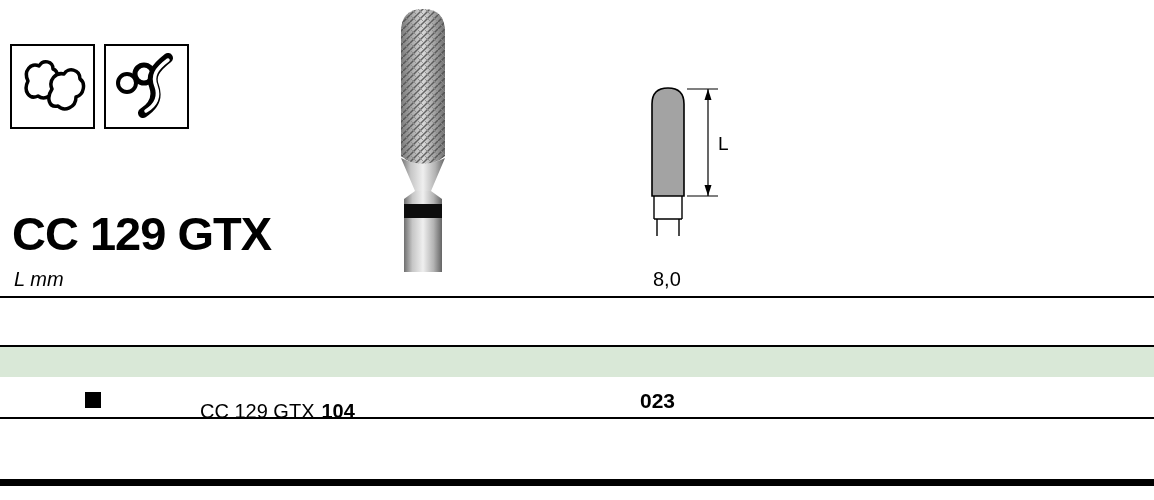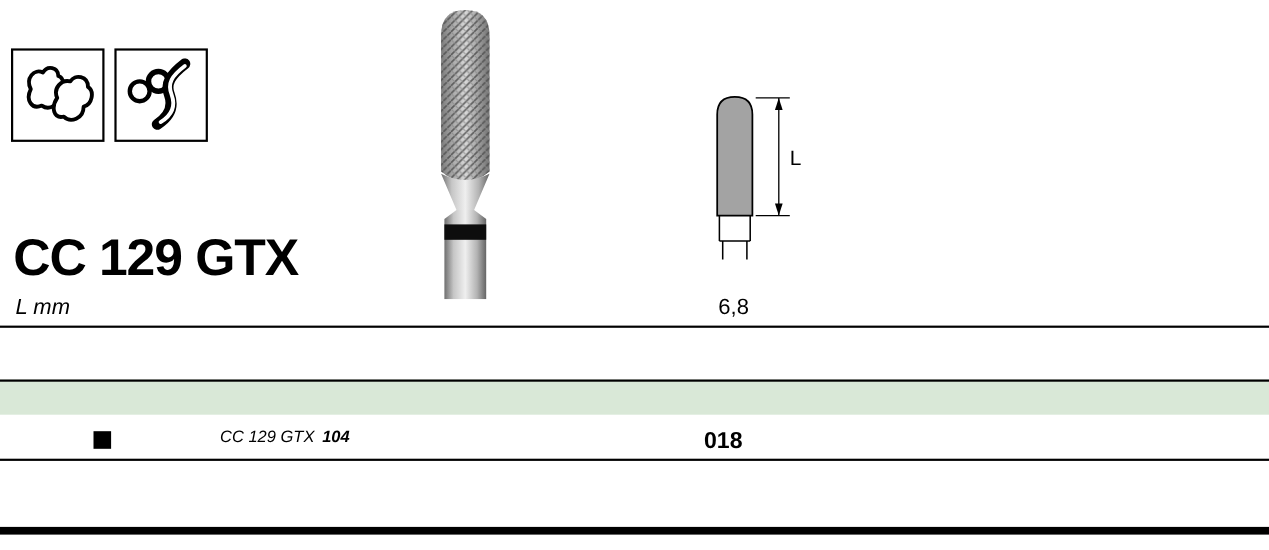--- a/index.html
+++ b/index.html
@@ -30,21 +30,21 @@
 
   .rule-1 { position:absolute; left:0; top:296px; width:1154px; height:2px; background:#000; }
 
   .band {
     position:absolute; left:0; top:345px; width:1154px; height:32px;
     background:#d9e8d7; border-top:2px solid #000;
   }
 
   .product-row { position:absolute; left:0; top:389px; width:1154px; height:28px; }
   .marker { position:absolute; left:85px; top:3px; width:16px; height:16px; background:#000; }
-  .row-name { position:absolute; left:200px; top:0; font-size:15px; white-space:nowrap;font-style:italic; }
+  .row-name { position:absolute; left:200px; top:11px; font-size:20px; white-space:nowrap; }
   .row-name .shank { font-weight:bold; margin-left:7px; }
   .row-size { position:absolute; left:640px; top:0; font-size:21px; font-weight:bold; }
 
   .rule-2 { position:absolute; left:0; top:417px; width:1154px; height:1.5px; background:#000; }
   .bottom-bar { position:absolute; left:0; top:479px; width:1154px; height:7px; background:#000; }
 </style>
 </head>
 <body>
 
 <div class="page">
@@ -109,31 +109,31 @@
       <line x1="68" y1="7" x2="68" y2="114" stroke="#000" stroke-width="1.2"></line>
       <polygon points="68,7 64.5,18 71.5,18" fill="#000"></polygon>
       <polygon points="68,114 64.5,103 71.5,103" fill="#000"></polygon>
       <text x="78" y="68" font-size="19">L</text>
     </svg>
   </div>
 
   <div class="title">CC 129 GTX</div>
 
   <div class="dim-label">L mm</div>
-  <div class="dim-value">6,8</div>
+  <div class="dim-value">8,0</div>
 
   <div class="rule-1"></div>
 
   <div class="band"></div>
 
   <div class="product-row">
     <div class="marker"></div>
     <div class="row-name">
       <span>CC 129 GTX</span><span class="shank">104</span>
     </div>
-    <div class="row-size">018</div>
+    <div class="row-size">023</div>
   </div>
 
   <div class="rule-2"></div>
 
   <div class="bottom-bar"></div>
 
 </div>
 
 </body></html>

